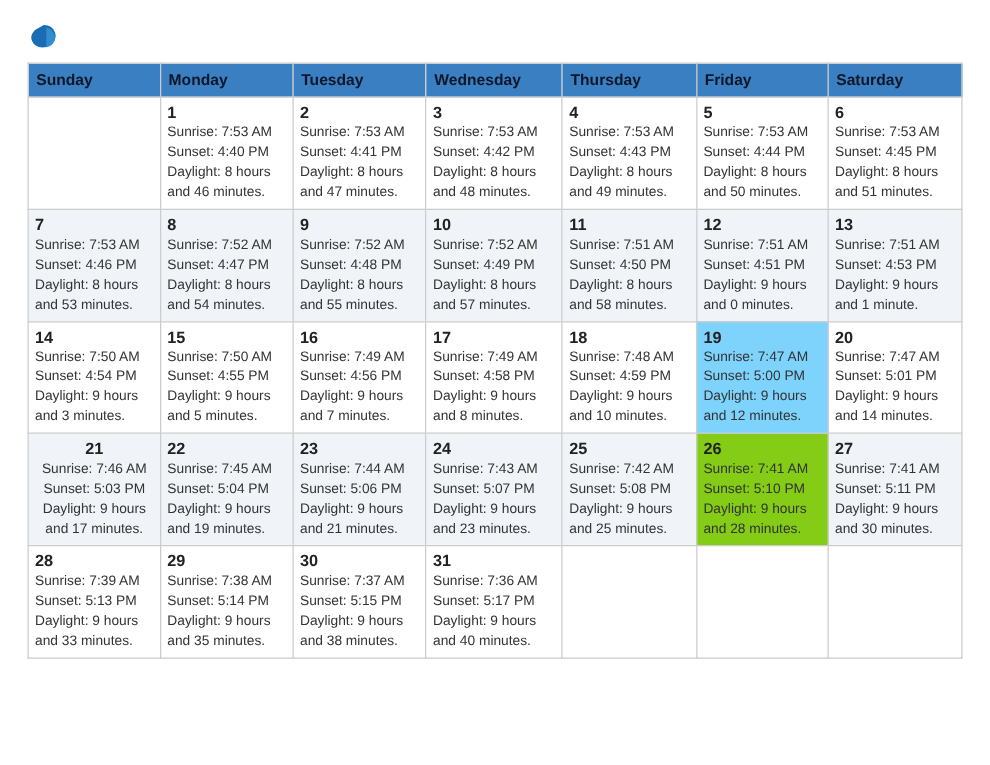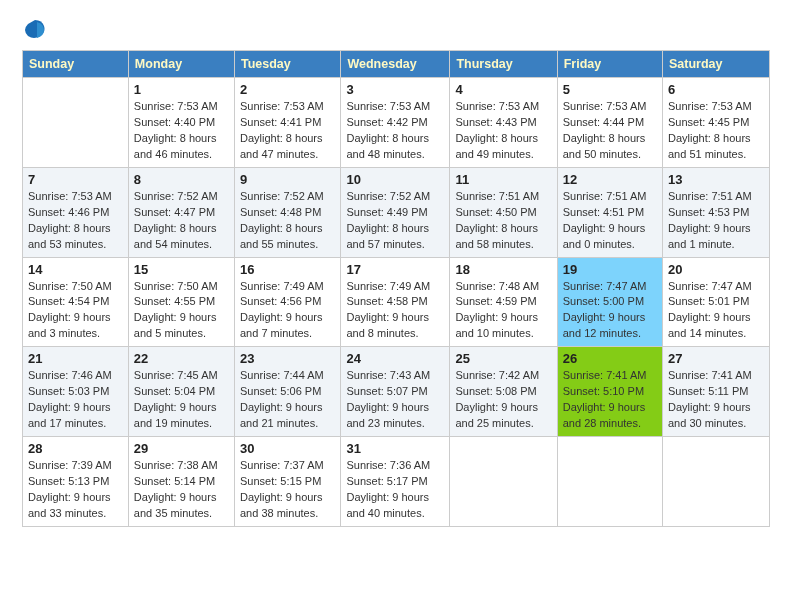--- a/index.html
+++ b/index.html
@@ -55,21 +55,21 @@
       color: #444;
       margin-top: 2px;
     }
     .calendar-table {
       width: 100%;
       border-collapse: collapse;
       font-size: 11px;
     }
     .calendar-table th {
       background-color: #3a7fc1;
-      color: #fef9c3;
+      color: #0f172a;
       text-align: left;
       padding: 6px 6px;
       font-size: 12.5px;
       font-weight: bold;
       border: 1px solid #ccc;
     }
     .calendar-table td {
       border: 1px solid #ccc;
       vertical-align: top;
       padding: 4px 5px;
@@ -214,21 +214,21 @@
           <td style="background: #7dd3fc;">
             <span class="day-num">19</span>
             <div class="day-info">Sunrise: 7:47 AM<br>Sunset: 5:00 PM<br>Daylight: 9 hours<br>and 12 minutes.</div>
           </td>
           <td style="background: rgb(255, 255, 255);">
             <span class="day-num">20</span>
             <div class="day-info">Sunrise: 7:47 AM<br>Sunset: 5:01 PM<br>Daylight: 9 hours<br>and 14 minutes.</div>
           </td>
         </tr>
         <tr>
-          <td style="background: rgb(240, 244, 248);">
+          <td style="background: rgb(240, 244, 248); text-align: center;">
             <span class="day-num">21</span>
             <div class="day-info">Sunrise: 7:46 AM<br>Sunset: 5:03 PM<br>Daylight: 9 hours<br>and 17 minutes.</div>
           </td>
           <td style="background: rgb(240, 244, 248); margin-top: 34px;">
             <span class="day-num">22</span>
             <div class="day-info">Sunrise: 7:45 AM<br>Sunset: 5:04 PM<br>Daylight: 9 hours<br>and 19 minutes.</div>
           </td>
           <td style="background: rgb(240, 244, 248);">
             <span class="day-num">23</span>
             <div class="day-info">Sunrise: 7:44 AM<br>Sunset: 5:06 PM<br>Daylight: 9 hours<br>and 21 minutes.</div>

